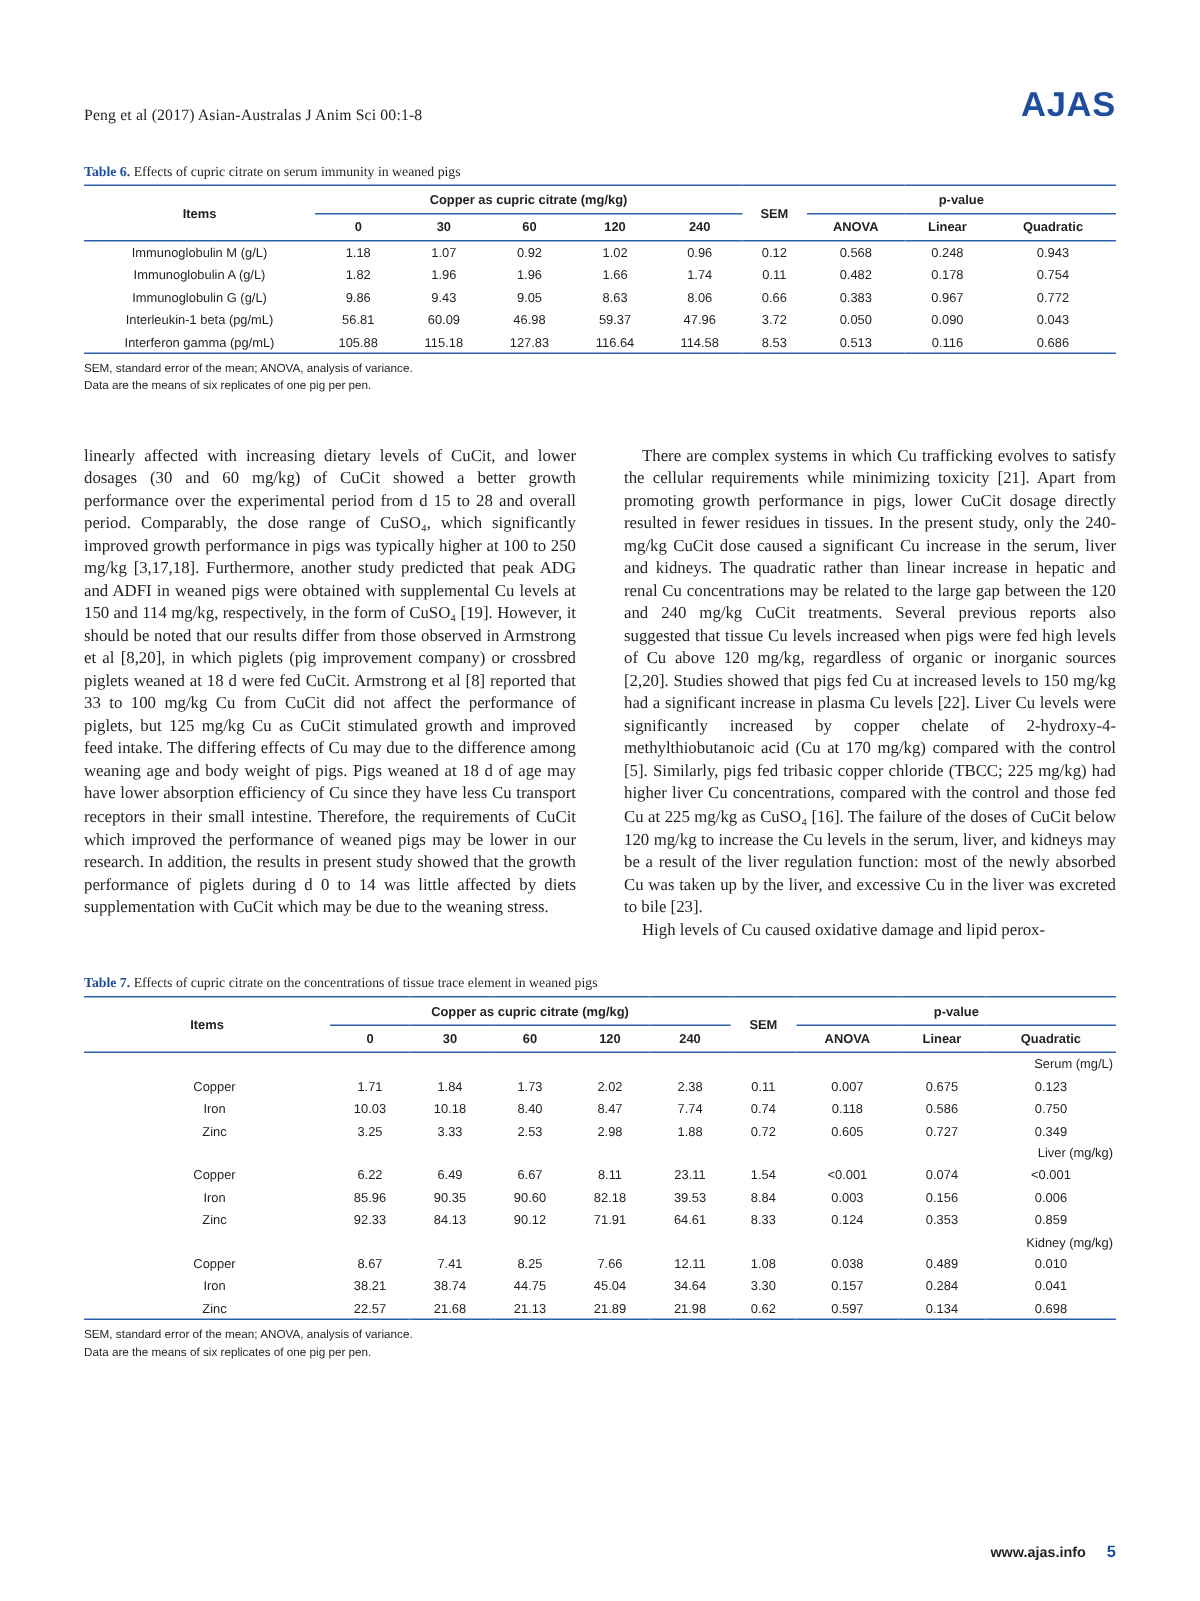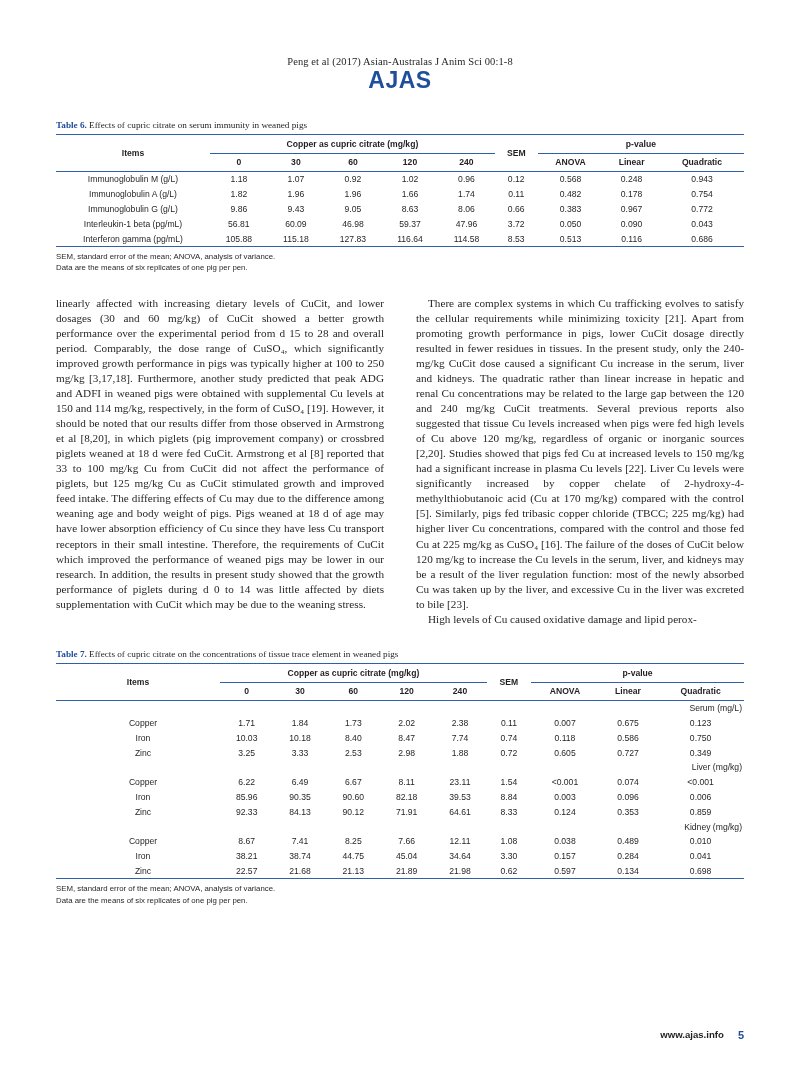--- a/index.html
+++ b/index.html
@@ -17,25 +17,24 @@
   .page {
     position: relative;
     width: 800px;
     height: 1067px;
     box-sizing: border-box;
     padding: 56px 56px 24px 56px;
   }
   
   .header {
     display: flex;
-    align-items: center;
+    align-items: flex-end;
     justify-content: space-between;
     border-bottom: none;
     padding-bottom: 4px;
-    flex-direction: column;
   }
   .running-head {
     font-family: "Liberation Serif", serif;
     font-size: 10.5px;
     color: #231f20;
     letter-spacing: 0.1px;
   }
   .ajas-logo {
     font-family: "Liberation Sans", sans-serif;
     font-size: 23px;
@@ -103,21 +102,21 @@
     font-family: "Liberation Sans", sans-serif;
     font-size: 7.8px;
     color: #231f20;
     margin-top: 4px;
     line-height: 1.45;
   }
   
   .columns {
     display: flex;
     gap: 32px;
-    margin-top: 22px;
+    margin-top: 34px;
   }
   .col {
     width: 50%;
     font-family: "Liberation Serif", serif;
     font-size: 11.2px;
     line-height: 1.345;
     text-align: justify;
     hyphens: auto;
     color: #231f20;
   }
@@ -128,21 +127,21 @@
     text-indent: 12px;
   }
   
   .footer {
     position: absolute;
     left: 56px;
     right: 56px;
     bottom: 26px;
     display: flex;
     justify-content: flex-end;
-    align-items: flex-start;
+    align-items: center;
     gap: 14px;
     font-family: "Liberation Sans", sans-serif;
   }
   .footer .site {
     font-size: 9.6px;
     font-weight: bold;
     color: #231f20;
   }
   .footer .pageno {
     font-size: 11px;
@@ -344,21 +343,21 @@
       </tr>
       <tr>
         <td class="items-col indent">Iron</td>
         <td>85.96</td>
         <td>90.35</td>
         <td>90.60</td>
         <td>82.18</td>
         <td>39.53</td>
         <td>8.84</td>
         <td>0.003</td>
-        <td>0.096</td>
+        <td>0.156</td>
         <td>0.006</td>
       </tr>
       <tr>
         <td class="items-col indent">Zinc</td>
         <td>92.33</td>
         <td>84.13</td>
         <td>90.12</td>
         <td>71.91</td>
         <td>64.61</td>
         <td>8.33</td>

